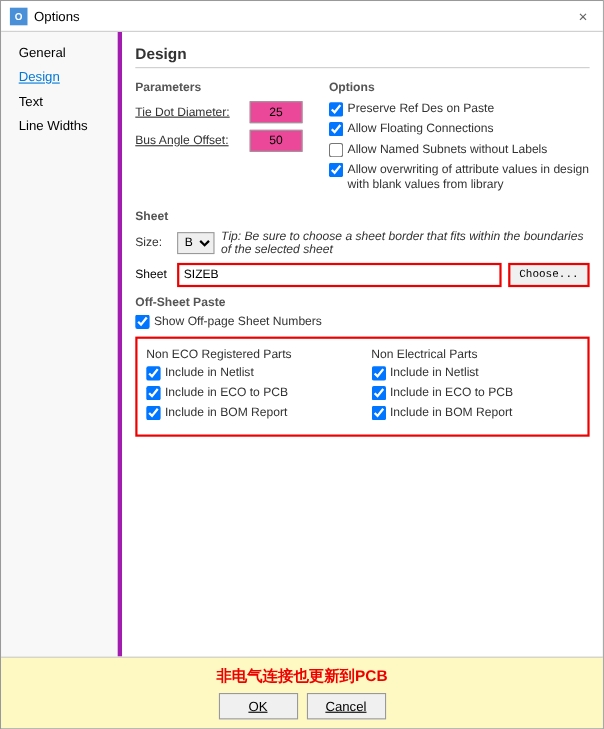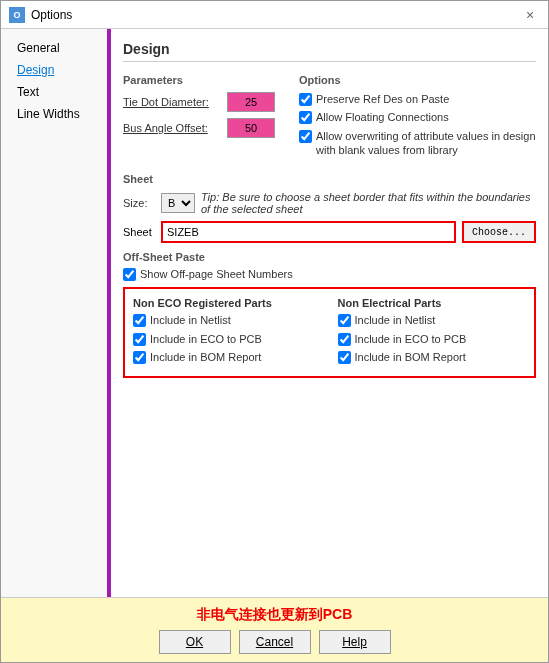--- a/index.html
+++ b/index.html
@@ -254,21 +254,21 @@
       gap: 16px;
       margin-bottom: 8px;
     }
     .eco-col {
       flex: 1;
     }
     .eco-col-title {
       font-size: 11px;
       color: #333;
       margin-bottom: 4px;
-      font-weight: bold;
+      font-weight: normal;
     }
     .footer {
       background: #fef9c3;
       border-top: 1px solid #ccc;
       padding: 8px;
       display: flex;
       flex-direction: column;
       align-items: center;
       gap: 6px;
     }
@@ -332,20 +332,24 @@
 
         <div class="options-col">
           <div class="col-title">Options</div>
           <div class="checkbox-row">
             <input type="checkbox" checked="" style="">
             <span class="checkbox-label">Preserve Ref Des on Paste</span>
           </div>
           <div class="checkbox-row">
             <input type="checkbox" checked="" style="">
             <span class="checkbox-label">Allow Floating Connections</span>
+          </div>
+          <div class="checkbox-row">
+            <input type="checkbox" style="">
+            <span class="checkbox-label">Allow Named Subnets without Labels</span>
           </div>
           <div class="checkbox-row">
             <input type="checkbox" checked="" style="">
             <span class="checkbox-label">Allow overwriting of attribute values in design with blank values from library</span>
           </div>
         </div>
       </div>
 
       <div class="section-divider">Sheet</div>
 
@@ -408,16 +412,15 @@
       </div>
 
     </div>
   </div>
 
   <div class="footer">
     <span class="chinese-text">非电气连接也更新到PCB</span>
     <div class="footer-buttons">
       <button class="footer-btn">OK</button>
       <button class="footer-btn">Cancel</button>
-      <button class="footer-btn">Help</button>
     </div>
   </div>
 </div>
 
 </body></html>

